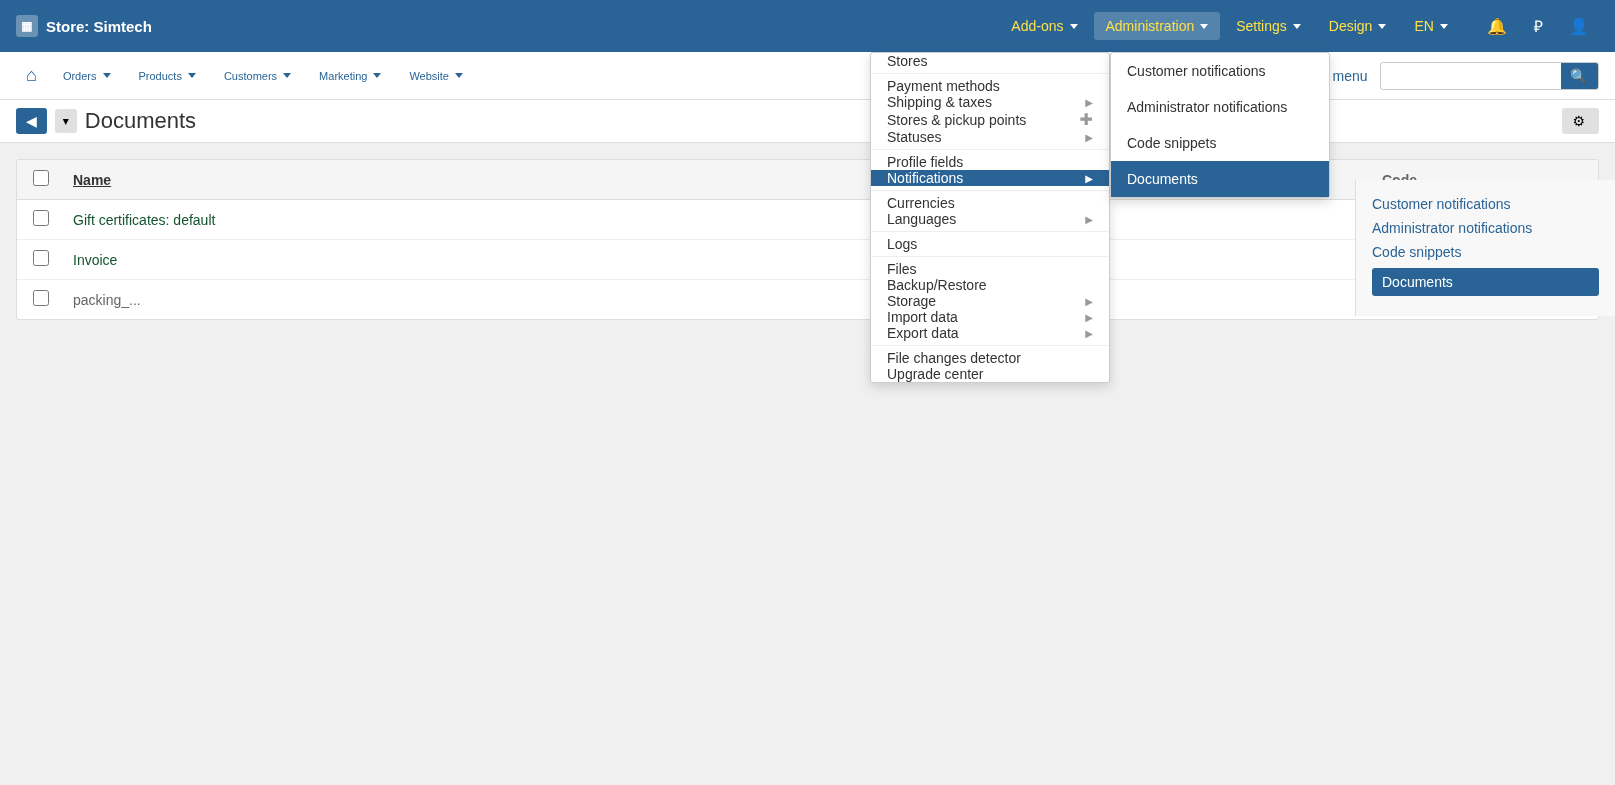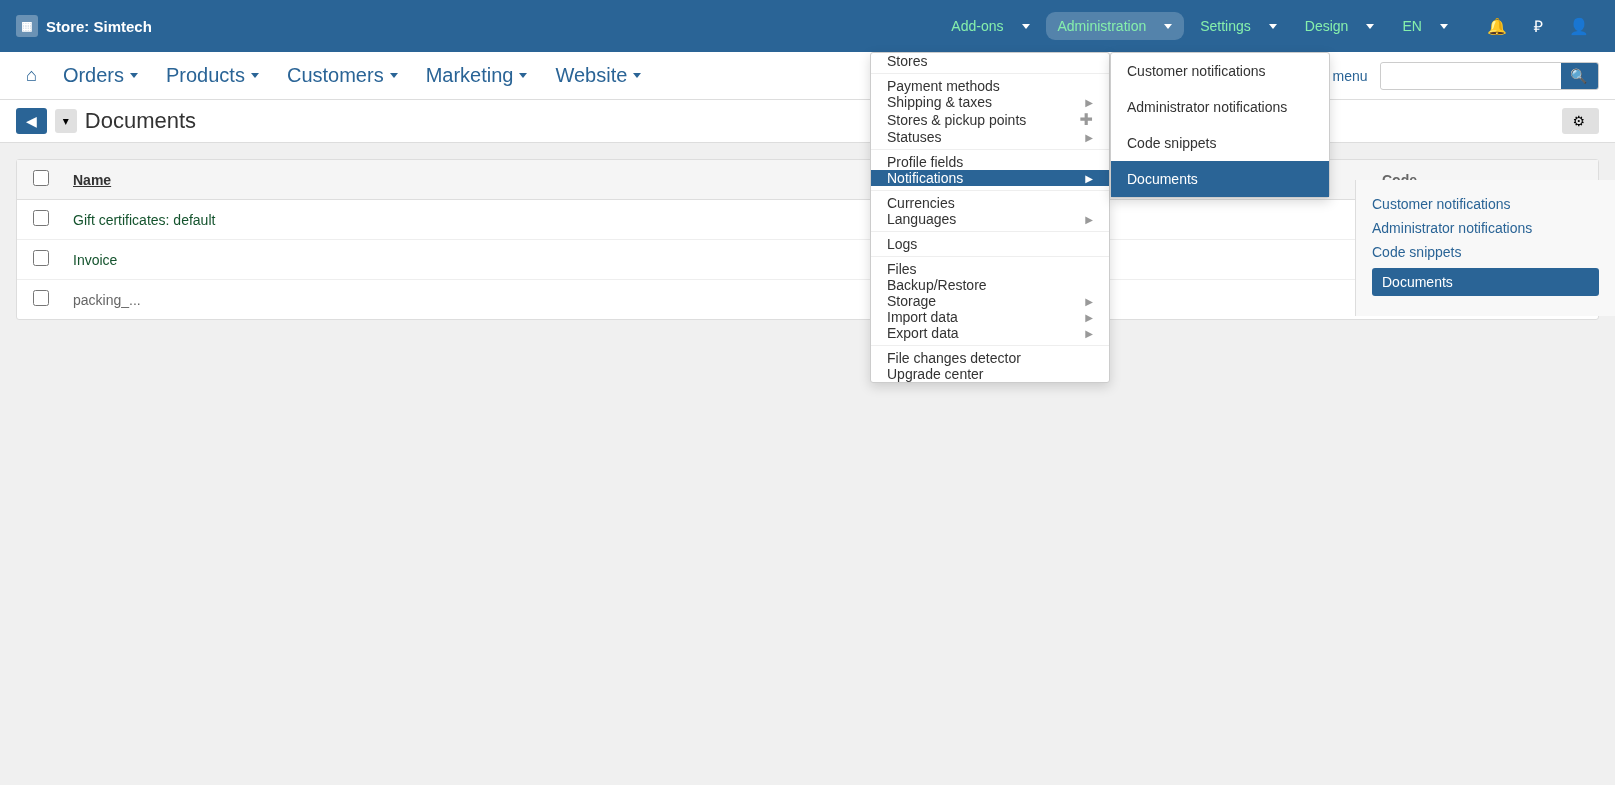--- a/index.html
+++ b/index.html
@@ -31,31 +31,31 @@
       display: flex; align-items: center; justify-content: center;
       color: white; font-size: 12px;
     }
     .top-nav-spacer { flex: 1; }
     .top-nav-menu {
       display: flex;
       align-items: center;
       gap: 4px;
     }
     .top-nav-item {
-      color: #86efac;
+      color: #fde047;
       padding: 6px 12px;
       border-radius: 3px;
       cursor: pointer;
       font-size: 14px;
       display: flex;
       align-items: center;
-      gap: 16px;
+      gap: 4px;
       white-space: nowrap;
     }
-    .top-nav-item.active { background: rgba(255,255,255,0.2); border-radius: 9px; }
+    .top-nav-item.active { background: rgba(255,255,255,0.2); }
     .top-nav-item .caret {
       border-left: 4px solid transparent;
       border-right: 4px solid transparent;
       border-top: 5px solid white;
       display: inline-block;
       margin-left: 2px;
     }
     .top-nav-icons {
       display: flex;
       align-items: center;
@@ -86,21 +86,21 @@
     .home-btn {
       color: #2a6496;
       font-size: 18px;
       padding: 6px 10px;
       cursor: pointer;
     }
     .second-nav-item {
       color: #2a6496;
       padding: 6px 12px;
       cursor: pointer;
-      font-size: 20px;
+      font-size: 11px;
       display: flex;
       align-items: center;
       gap: 4px;
     }
     .second-nav-item .caret {
       border-left: 4px solid transparent;
       border-right: 4px solid transparent;
       border-top: 5px solid #2a6496;
       display: inline-block;
       margin-left: 2px;

